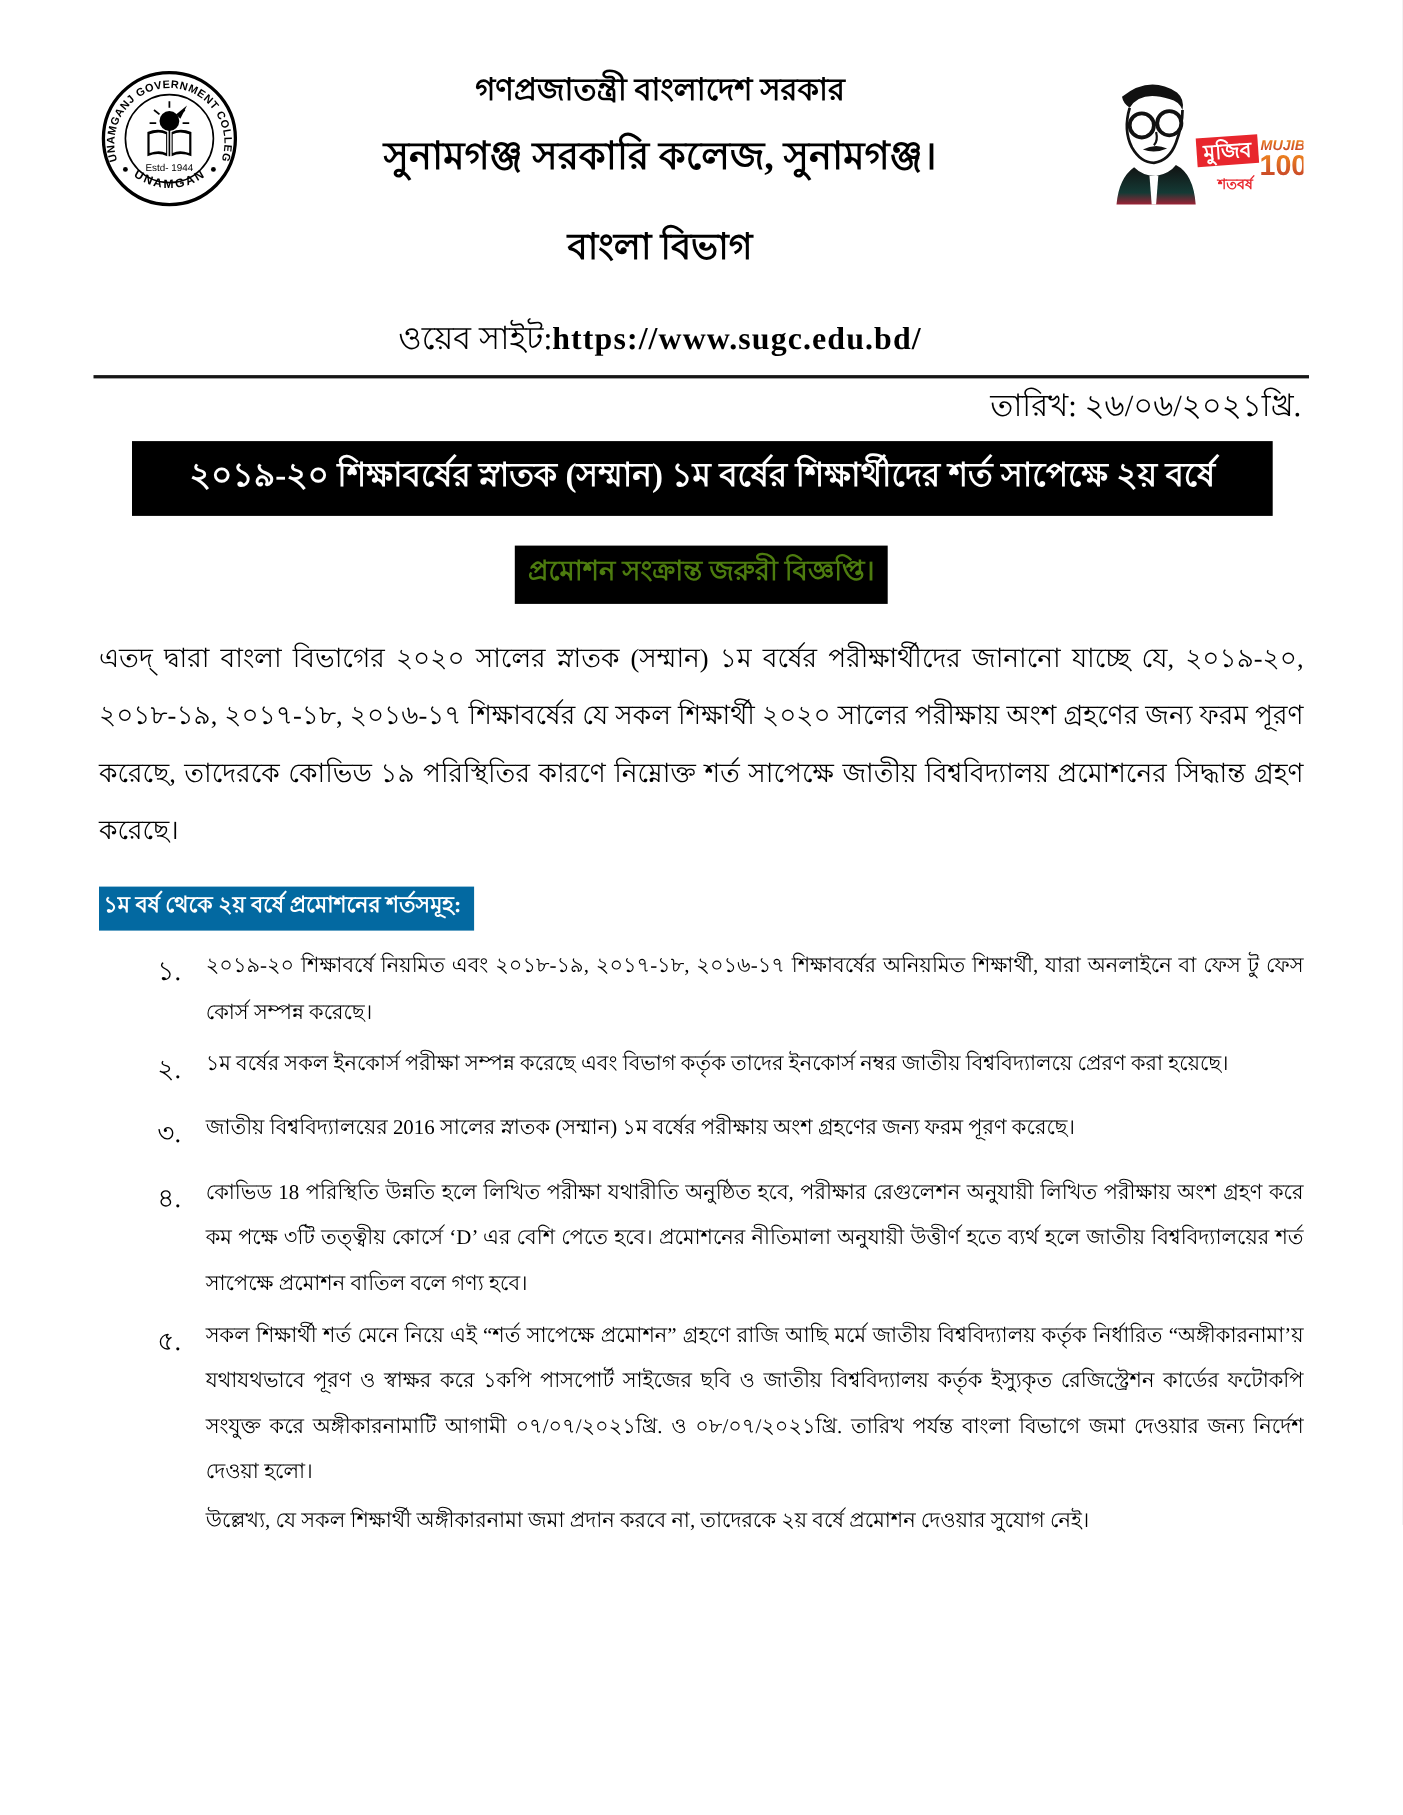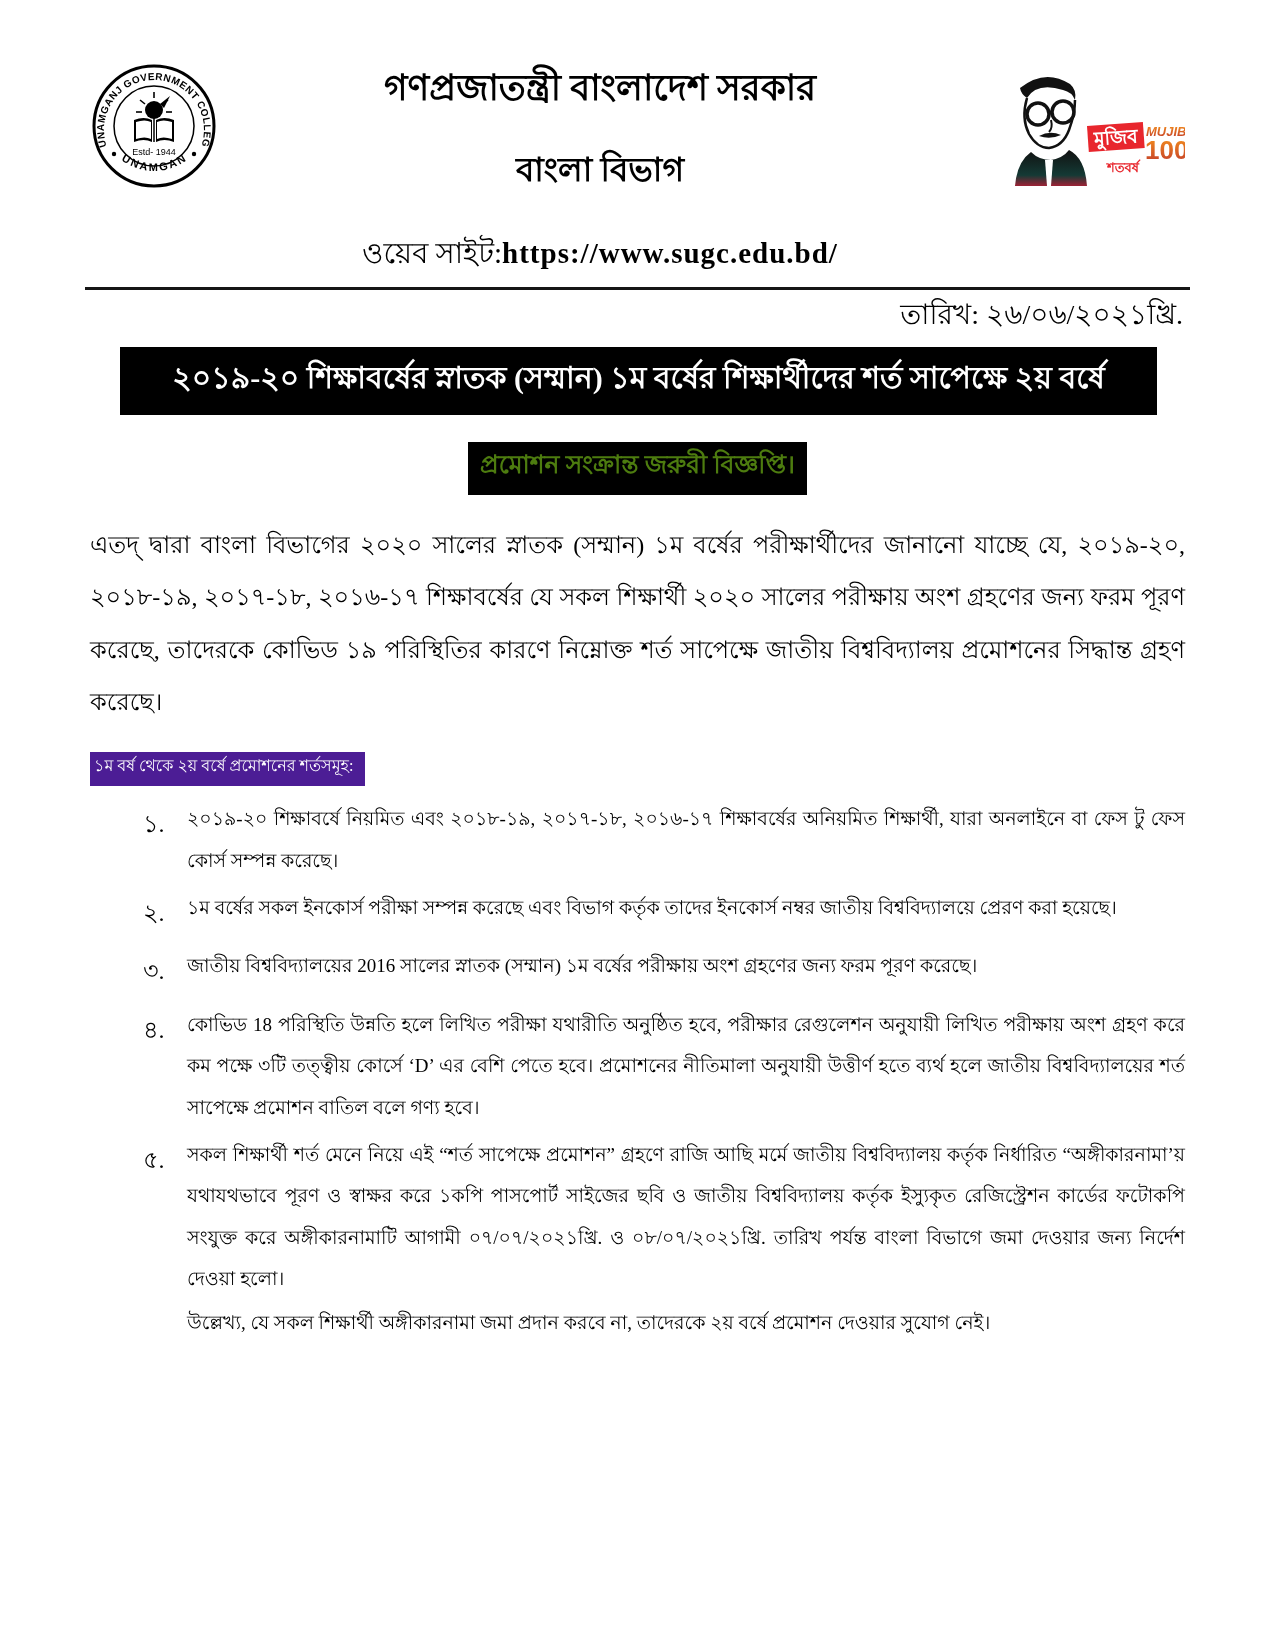--- a/index.html
+++ b/index.html
@@ -12,21 +12,21 @@
     font-family:"Liberation Serif","DejaVu Serif",serif;
     box-sizing:border-box;
     padding:56px 90px 0 90px;
     overflow:hidden;
   }
   
   .header-row{display:flex;align-items:flex-start;}
   .seal-wrap{width:140px;flex:none;padding-top:6px;}
   .head-center{flex:1;text-align:center;}
   .mujib-wrap{width:215px;flex:none;display:flex;justify-content:flex-end;padding-top:10px;}
-  .govt-line{font-size:36px;font-weight:700;margin:4px 0 0;}
+  .govt-line{font-size:28px;font-weight:700;margin:4px 0 0;}
   .college-line{font-size:35px;font-weight:700;margin:8px 0 0;}
   .dept-line{font-size:33px;font-weight:700;margin:24px 0 0;}
   .website-line{font-size:29px;margin-top:30px;white-space:nowrap;}
   .website-label{font-weight:400;}
   .website-url{font-weight:700;letter-spacing:1px;}
   .head-rule{border:none;border-top:3px solid #161616;margin:8px -5px 0 -5px;}
   
   .date-line{text-align:right;font-size:28px;margin-top:3px;padding-right:2px;}
   
   .title-bar{
@@ -43,22 +43,22 @@
     padding:3px 12px 7px;
   }
   
   .intro-par{
     font-size:24px;line-height:2.18;
     text-align:justify;
     margin-top:24px;
   }
   .cond-head-row{margin-top:22px;}
   .cond-head{
-    display:inline-block;background:#4c1d95;color:#fff;
-    font-size:16px;font-weight:400;
+    display:inline-block;background:#0369a1;color:#fff;
+    font-size:20px;font-weight:700;
     padding:1px 12px 6px 4px;
   }
   .cond-list{margin-top:12px;padding-left:53px;}
   .cond-item{display:flex;margin-top:6px;}
   .cond-num{flex:none;width:44px;font-size:24px;line-height:2.18;}
   .cond-text{flex:1;font-size:19px;line-height:2.18;text-align:justify;}
   .cond-note{margin-top:2px;}
 </style>
 </head>
 <body>
@@ -100,20 +100,21 @@
           <path d="M 46 60 Q 55 57 61 60 L 61 77 Q 55 74 46 77 Z" fill="#fff"></path>
           <path d="M 82 60 Q 73 57 67 60 L 67 77 Q 73 74 82 77 Z" fill="#fff"></path>
           <line x1="64" y1="56" x2="64" y2="80" stroke="#000" stroke-width="1.5"></line>
         </g>
         <text x="64" y="93" text-anchor="middle" font-family="Liberation Sans, sans-serif" font-size="9" fill="#000">Estd- 1944</text>
       </svg>
     </div>
 
     <div class="head-center">
       <div class="govt-line">গণপ্রজাতন্ত্রী বাংলাদেশ সরকার</div>
+      <div class="college-line">সুনামগঞ্জ সরকারি কলেজ, সুনামগঞ্জ।</div>
       <div class="dept-line">বাংলা বিভাগ</div>
       <div class="website-line">
         <span class="website-label">ওয়েব সাইট:</span><span class="website-url">https://www.sugc.edu.bd/</span>
       </div>
     </div>
 
     <div class="mujib-wrap">
       <svg width="210" height="135" viewBox="0 0 210 135">
         <defs>
           <linearGradient id="coatGrad" x1="0" y1="0" x2="0" y2="1">

